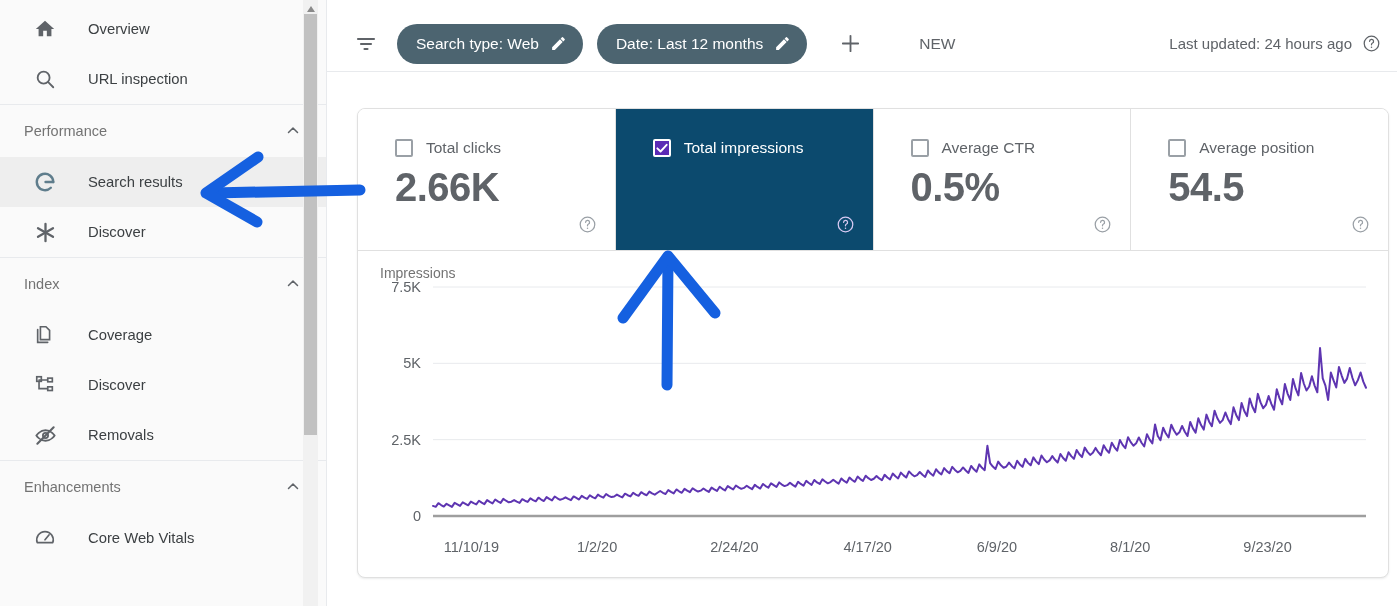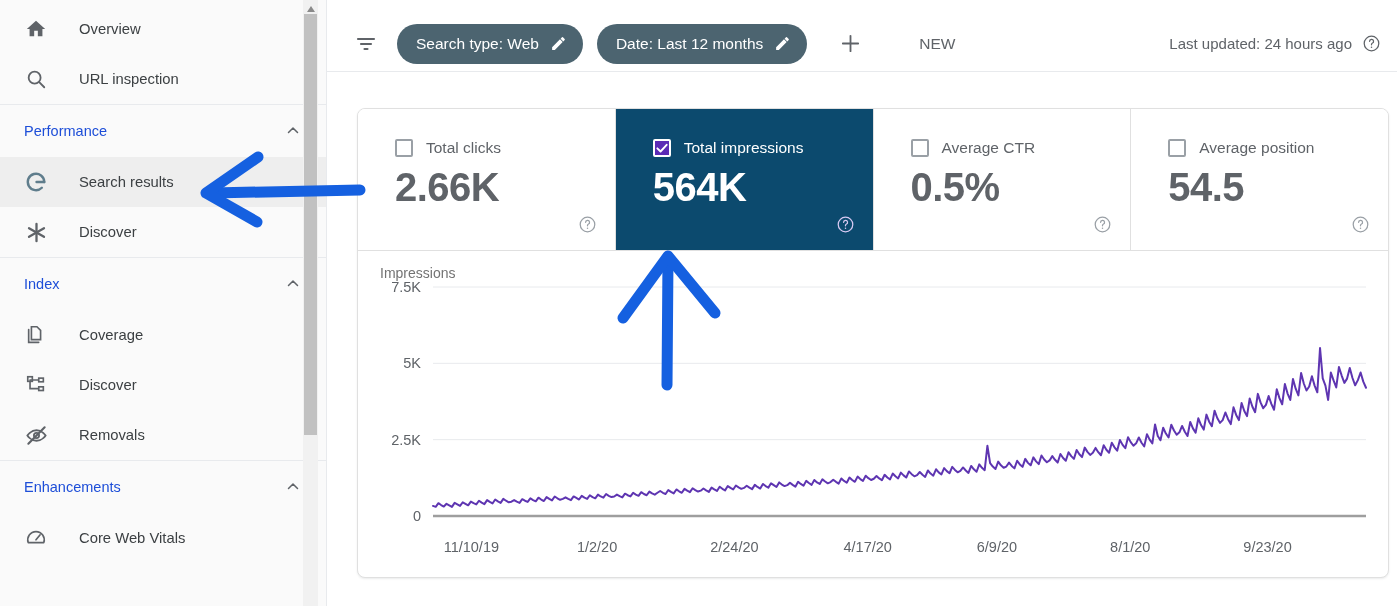--- a/index.html
+++ b/index.html
@@ -19,26 +19,26 @@
     background: #fafafa;
     border-right: 1px solid #e8eaed;
     flex: 0 0 327px;
     overflow: hidden;
   }
   .nav-group { padding: 0; }
   .nav-group + .nav-group { border-top: 1px solid #e8eaed; }
   .group-header {
     display: flex; align-items: center; justify-content: space-between;
     height: 52px; padding: 0 24px 0 24px;
-    color: #1d4ed8; font-size: 14.5px; gap: 24px;
+    color: #737373; font-size: 14.5px; gap: 24px;
   }
   .group-header .chev { color: #5f6368; display:flex; }
   .nav-item {
     display: flex; align-items: center;
-    height: 50px; padding-left: 24px;
+    height: 50px; padding-left: 33px;
     font-size: 14.8px; color: #3c4043;
     cursor: pointer;
   }
   .nav-item.selected { background: #eeeeee; }
   .nav-icon {
     width: 24px; height: 24px;
     display: inline-flex; align-items: center; justify-content: center;
     margin-right: 31px; color: #5f6368; flex: 0 0 24px;
   }
   .nav-item.selected .nav-icon { color: #5f6368; }
@@ -343,21 +343,20 @@
 
         <div class="card active">
           <div class="card-head">
             <span class="cb">
               <svg width="14" height="14" viewBox="0 0 24 24" fill="none" stroke="#ffffff" stroke-width="3.2" stroke-linecap="round" stroke-linejoin="round">
                   <polyline points="4,12.5 9.5,18 20,6.5"></polyline>
                 </svg>
             </span>
             <span class="card-title">Total impressions</span>
           </div>
-          <div class="card-value">564K</div>
           <span class="card-help">
             <svg width="19" height="19" viewBox="0 0 24 24" fill="none" stroke="currentColor" stroke-width="1.6">
               <circle cx="12" cy="12" r="9.2"></circle>
               <path d="M9.6 9.3a2.5 2.5 0 1 1 3.3 2.4c-.6.3-.9.8-.9 1.5v.4" stroke-linecap="round"></path>
               <circle cx="12" cy="16.8" r="0.95" fill="currentColor" stroke="none"></circle>
             </svg>
           </span>
         </div>
 
         <div class="card">

